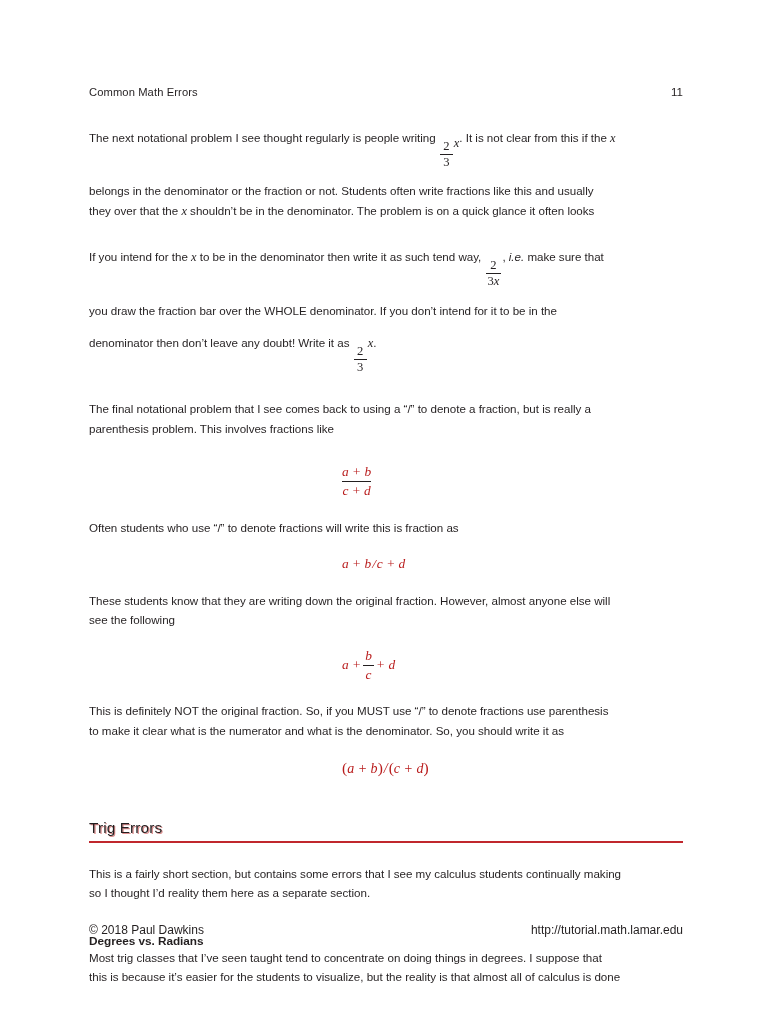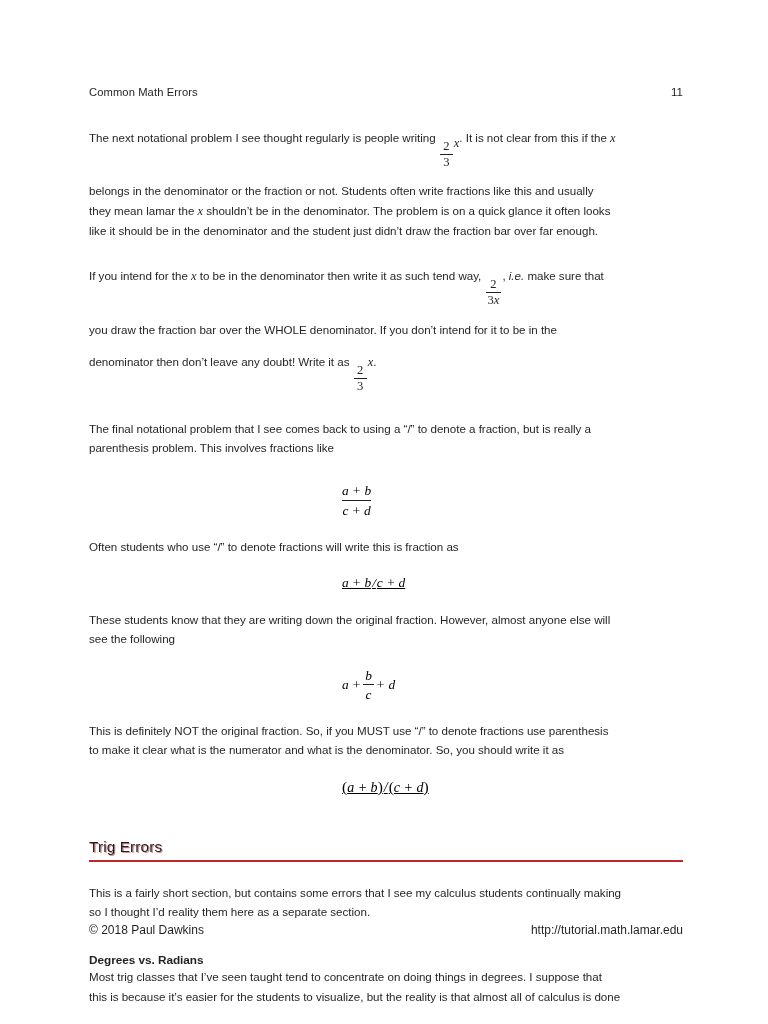--- a/index.html
+++ b/index.html
@@ -80,22 +80,21 @@
     margin: 1px 0;
   }
   .ifrac .den em, .ifrac .num em { font-style: italic; }
 
   
   .display-eq {
     font-family: "Liberation Serif", serif;
     font-size: 13.4px;
     text-align: left;
     padding-left: 253px;
-    color: #000000;
-    text-decoration: underline;
+    color: #b91c1c;
   }
   .display-eq .stack {
     display: inline-flex;
     flex-direction: column;
     align-items: center;
     line-height: 1.14;
   }
   .display-eq .stack .bar {
     display: block;
     width: 100%;
@@ -178,22 +177,21 @@
   <div class="content">
 
     <p class="para"><span>The next notational problem I see thought regularly is people writing</span>
       <span class="ifrac">
           <span class="num">2</span>
           <span class="bar"></span>
           <span class="den">3</span>
         </span><span class="mathvar" style="vertical-align:-0.42em;">x</span><span>. It is not clear from this if the </span><span class="mathvar">x</span></p>
     <div class="gap-sm"></div>
     <p class="para">belongs in the denominator or the fraction or not.  Students often write fractions like this and usually</p>
-    <p class="para"><span>they mean lamar the </span><span class="mathvar">x</span><span> shouldn’t be in the denominator.  The problem is on a quick glance it often looks</span></p>
-    <p class="para">like it should be in the denominator and the student just didn’t draw the fraction bar over far enough.</p>
+    <p class="para"><span>they over that the </span><span class="mathvar">x</span><span> shouldn’t be in the denominator.  The problem is on a quick glance it often looks</span></p>
 
     <div class="gap-lg"></div>
 
     <p class="para"><span>If you intend for the </span><span class="mathvar">x</span><span> to be in the denominator then write it as such tend way, </span><span class="ifrac">
           <span class="num">2</span>
           <span class="bar"></span>
           <span class="den"><span>3</span><em>x</em></span>
         </span><span>, </span><em class="it">i.e.</em><span> make sure that</span></p>
     <div class="gap-sm"></div>
     <p class="para">you draw the fraction bar over the WHOLE denominator.  If you don’t intend for it to be in the</p>

